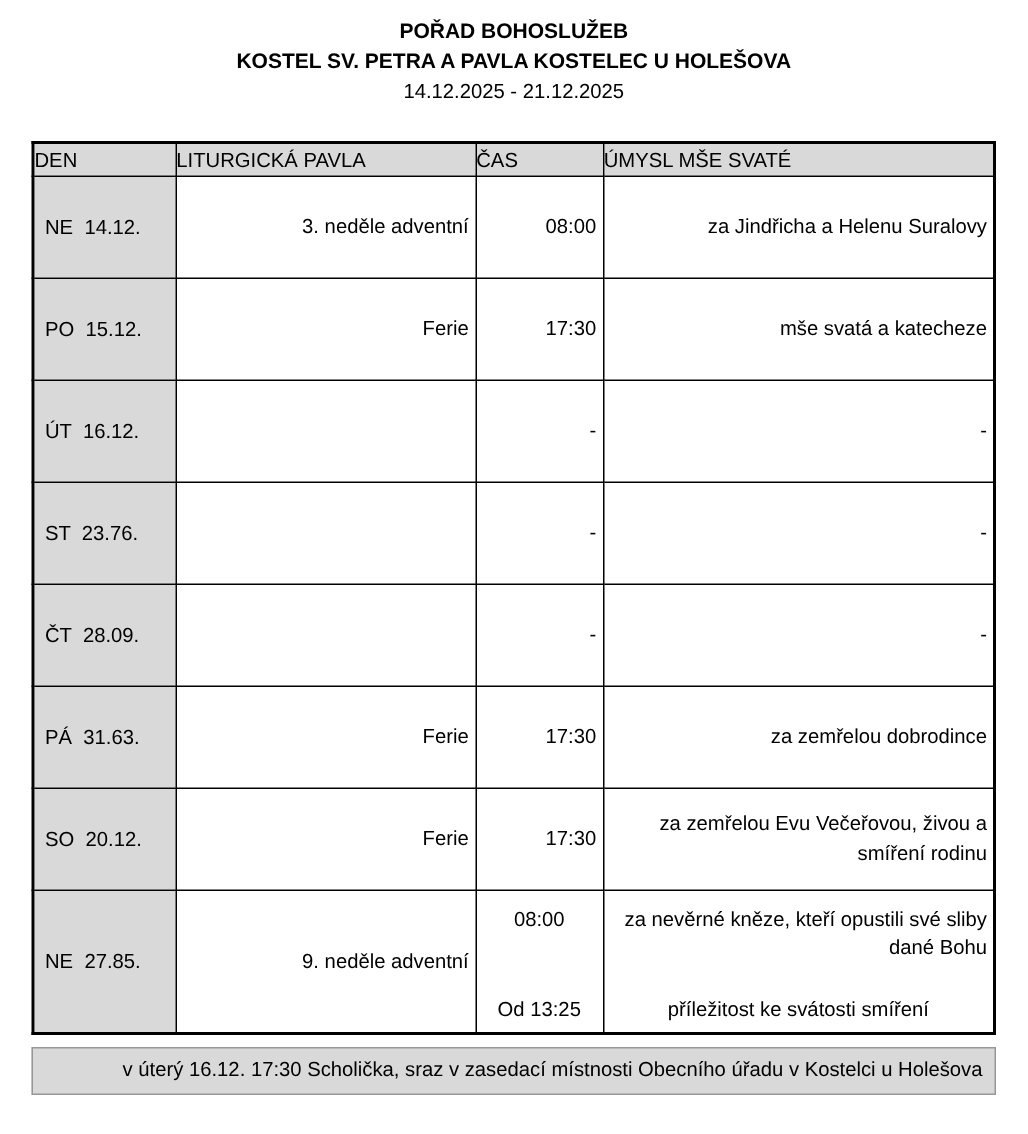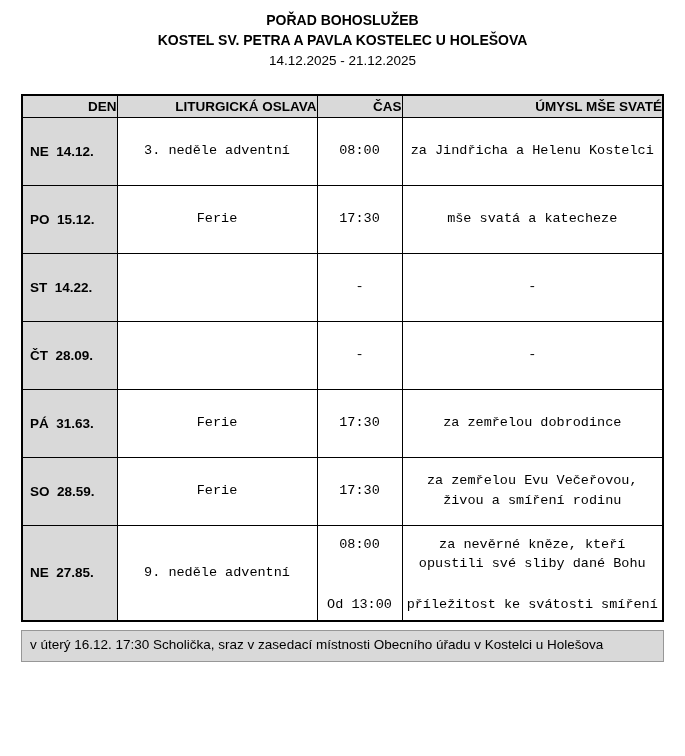--- a/index.html
+++ b/index.html
@@ -38,41 +38,40 @@
   }
   .schedule th, .schedule td {
     border: 1px solid var(--border, #000);
     font-size: 13.5px;
     padding: 0;
     overflow: hidden;
   }
   .schedule th {
     background: var(--header_bg, #d9d9d9);
     height: 21px;
-    font-weight: bold;
-    text-align: right;
+    font-weight: normal;
+    text-align: left;
     vertical-align: middle;
   }
   .schedule tr.row { height: 68px; }
   .schedule tr.last { height: 96px; }
 
   td.day {
     background: var(--header_bg, #d9d9d9);
-    font-weight: bold;
+    font-weight: normal;
     text-align: left;
     vertical-align: middle;
     padding-left: 7px;
     white-space: pre;
   }
   td.celebration, td.time, td.intention {
-    text-align: center;
+    text-align: right;
     vertical-align: middle;
     padding: 2px 4px;
     line-height: 1.45;
-    font-family: Liberation Mono, monospace;
   }
 
   
   .stack {
     display: flex;
     flex-direction: column;
     justify-content: space-between;
     align-items: center;
     box-sizing: border-box;
     min-height: 90px;
@@ -83,20 +82,21 @@
   
   .note {
     box-sizing: border-box;
     width: 643px;
     margin: 8px auto 0;
     background: var(--note_bg, #d9d9d9);
     border: 1px solid #979797;
     padding: 4px 8px 6px;
     font-size: 13.5px;
     line-height: 1.5;
+    text-align: right;
   }
 </style>
 </head>
 <body>
 
 <div class="page">
 
   <div class="titles">
     <div class="title">POŘAD BOHOSLUŽEB</div>
     <div class="subtitle">KOSTEL SV. PETRA A PAVLA KOSTELEC U HOLEŠOVA</div>
@@ -106,69 +106,75 @@
   <table class="schedule">
     <colgroup>
       <col style="width:95px">
       <col style="width:200px">
       <col style="width:85px">
       <col style="width:261px">
     </colgroup>
     <thead>
       <tr>
         <th>DEN</th>
-        <th>LITURGICKÁ OSLAVA</th>
+        <th>LITURGICKÁ PAVLA</th>
         <th>ČAS</th>
         <th>ÚMYSL MŠE SVATÉ</th>
       </tr>
     </thead>
     <tbody>
       <tr class="row">
         <td class="day">NE  14.12.</td>
         <td class="celebration">3. neděle adventní</td>
         <td class="time">08:00</td>
-        <td class="intention">za Jindřicha a Helenu Kostelci</td>
+        <td class="intention">za Jindřicha a Helenu Suralovy</td>
       </tr>
       <tr class="row">
         <td class="day">PO  15.12.</td>
         <td class="celebration">Ferie</td>
         <td class="time">17:30</td>
         <td class="intention">mše svatá a katecheze</td>
       </tr>
       <tr class="row">
-        <td class="day">ST  14.22.</td>
+        <td class="day">ÚT  16.12.</td>
+        <td class="celebration"></td>
+        <td class="time">-</td>
+        <td class="intention">-</td>
+      </tr>
+      <tr class="row">
+        <td class="day">ST  23.76.</td>
         <td class="celebration"></td>
         <td class="time">-</td>
         <td class="intention">-</td>
       </tr>
       <tr class="row">
         <td class="day">ČT  28.09.</td>
         <td class="celebration"></td>
         <td class="time">-</td>
         <td class="intention">-</td>
       </tr>
       <tr class="row">
         <td class="day">PÁ  31.63.</td>
         <td class="celebration">Ferie</td>
         <td class="time">17:30</td>
         <td class="intention">za zemřelou dobrodince</td>
       </tr>
       <tr class="row">
-        <td class="day">SO  28.59.</td>
+        <td class="day">SO  20.12.</td>
         <td class="celebration">Ferie</td>
         <td class="time">17:30</td>
         <td class="intention">za zemřelou Evu Večeřovou, živou a smíření rodinu</td>
       </tr>
       <tr class="row last">
         <td class="day">NE  27.85.</td>
         <td class="celebration">9. neděle adventní</td>
         <td class="time">
           <div class="stack">
             <div>08:00</div>
-            <div>Od 13:00</div>
+            <div>Od 13:25</div>
           </div>
         </td>
         <td class="intention">
           <div class="stack">
             <div>za nevěrné kněze, kteří opustili své sliby dané Bohu</div>
             <div>příležitost ke svátosti smíření</div>
           </div>
         </td>
       </tr>
     </tbody>

